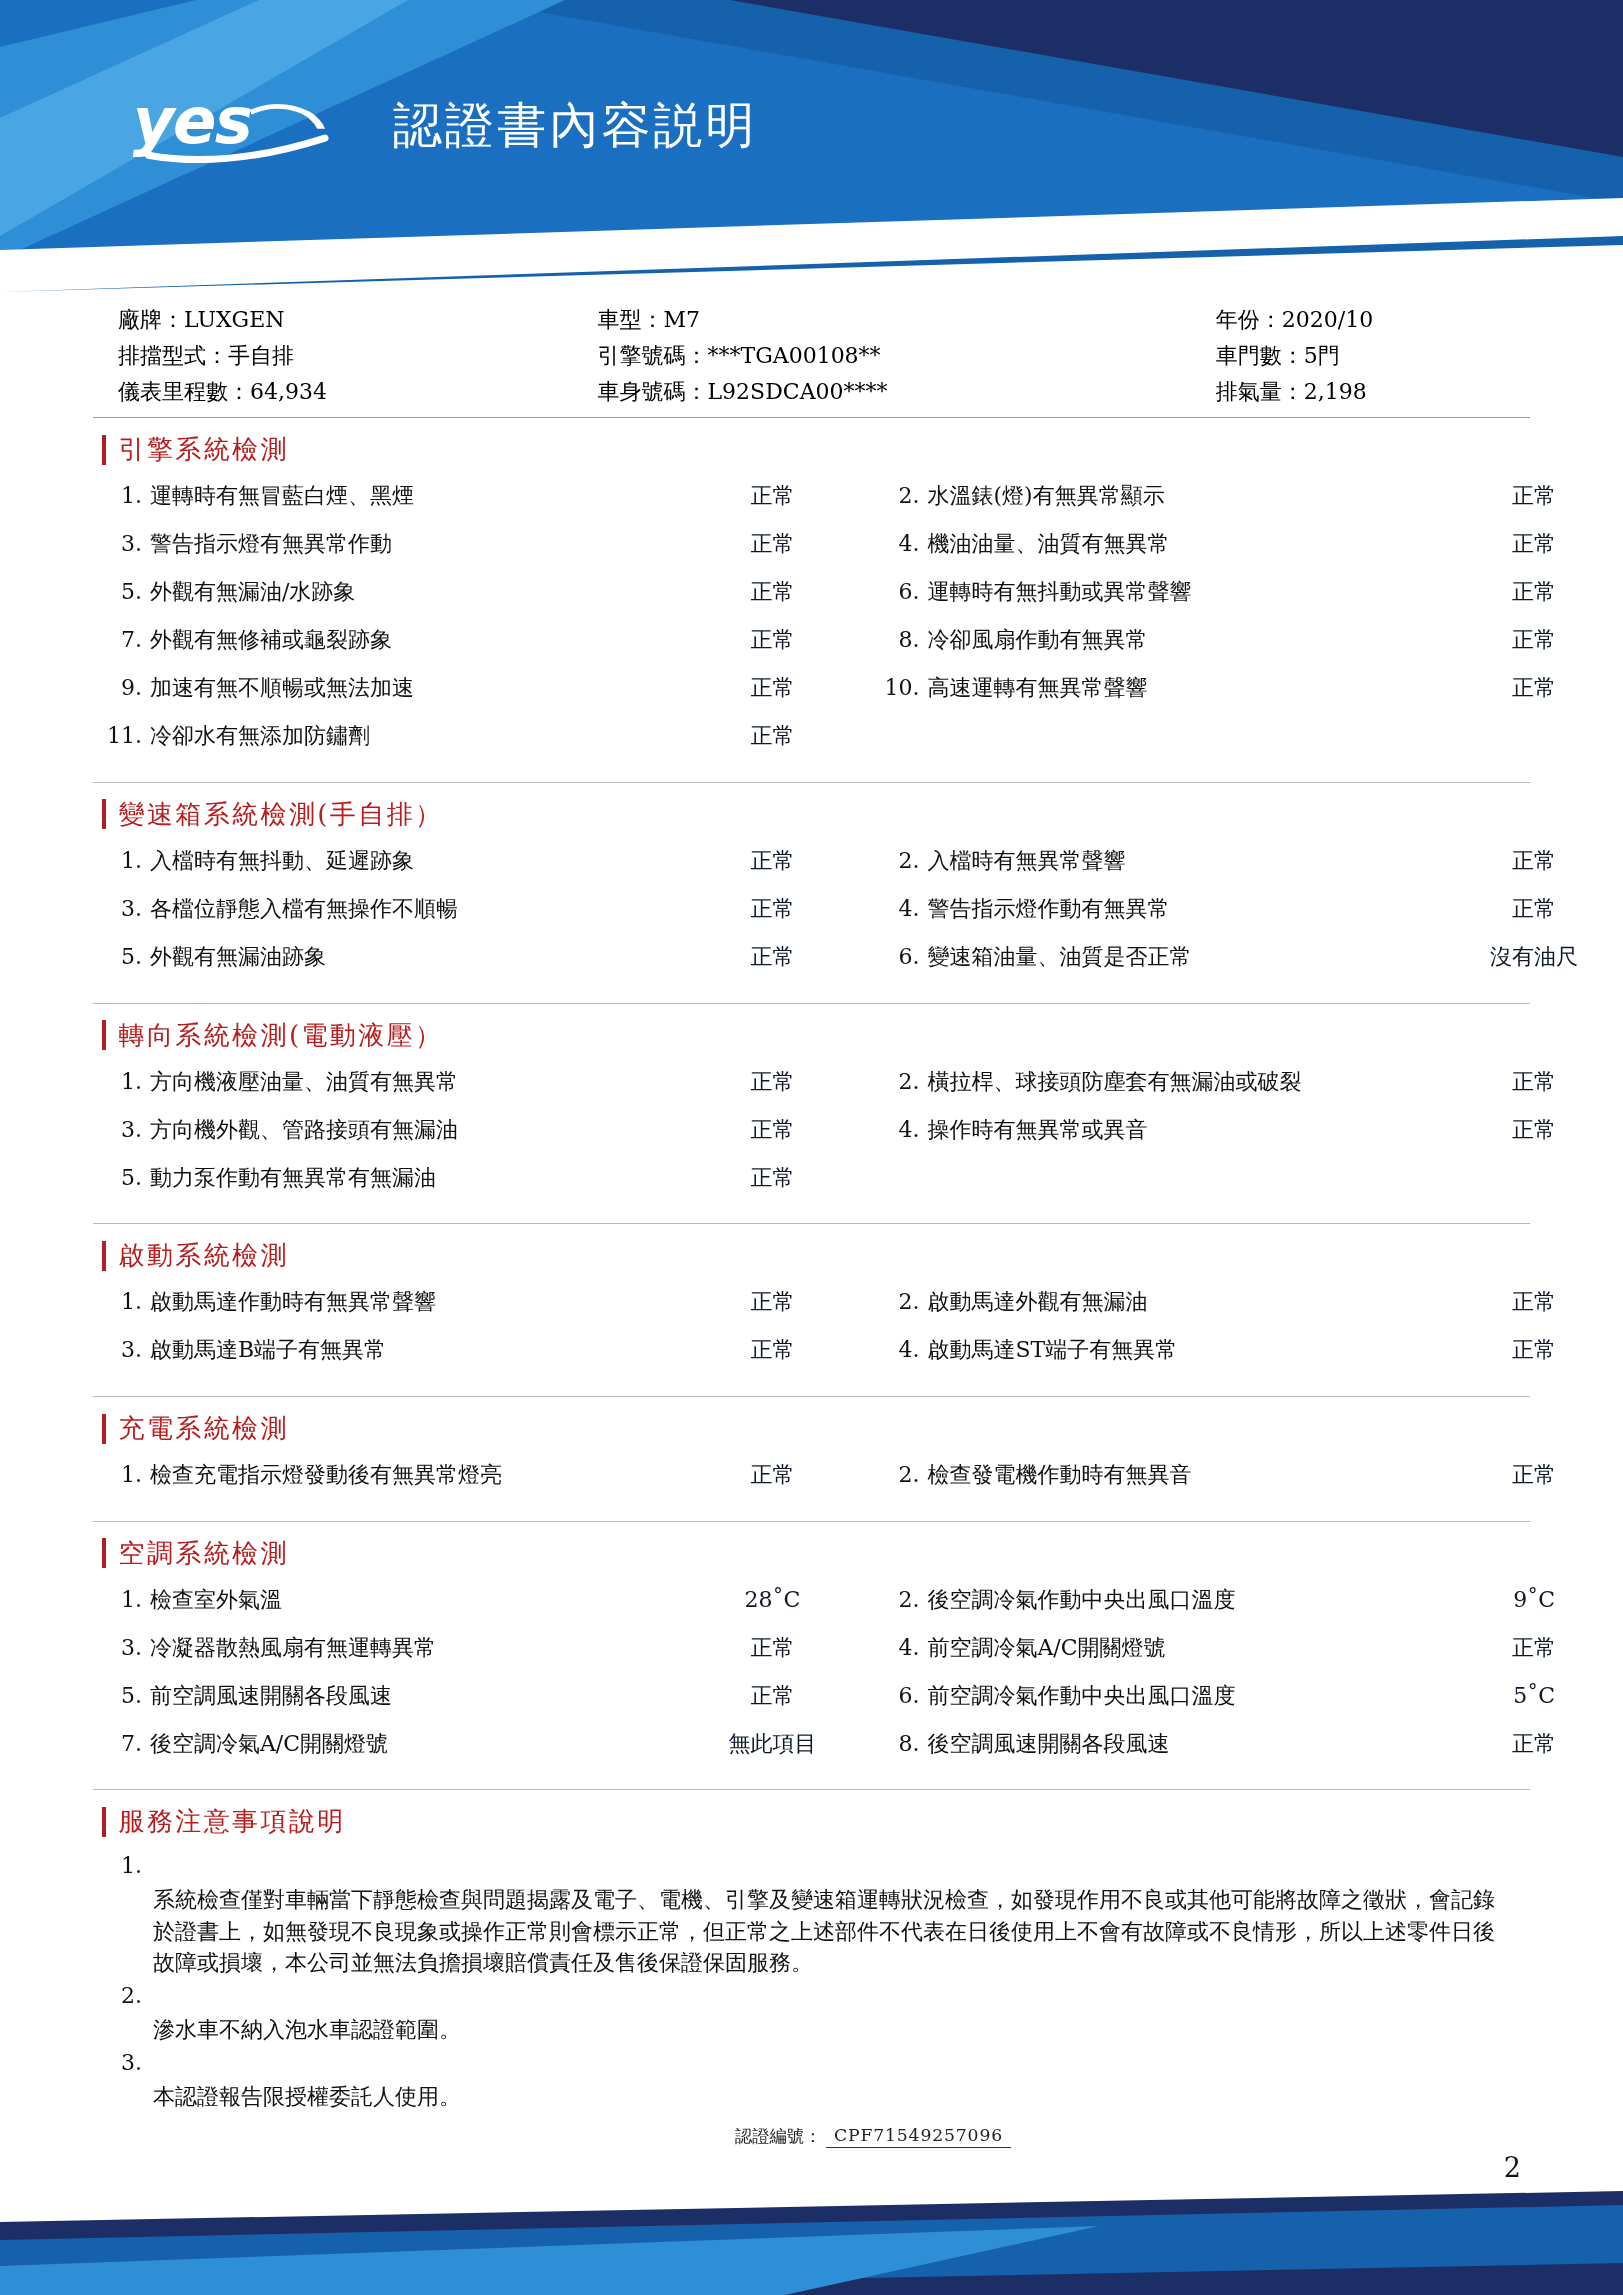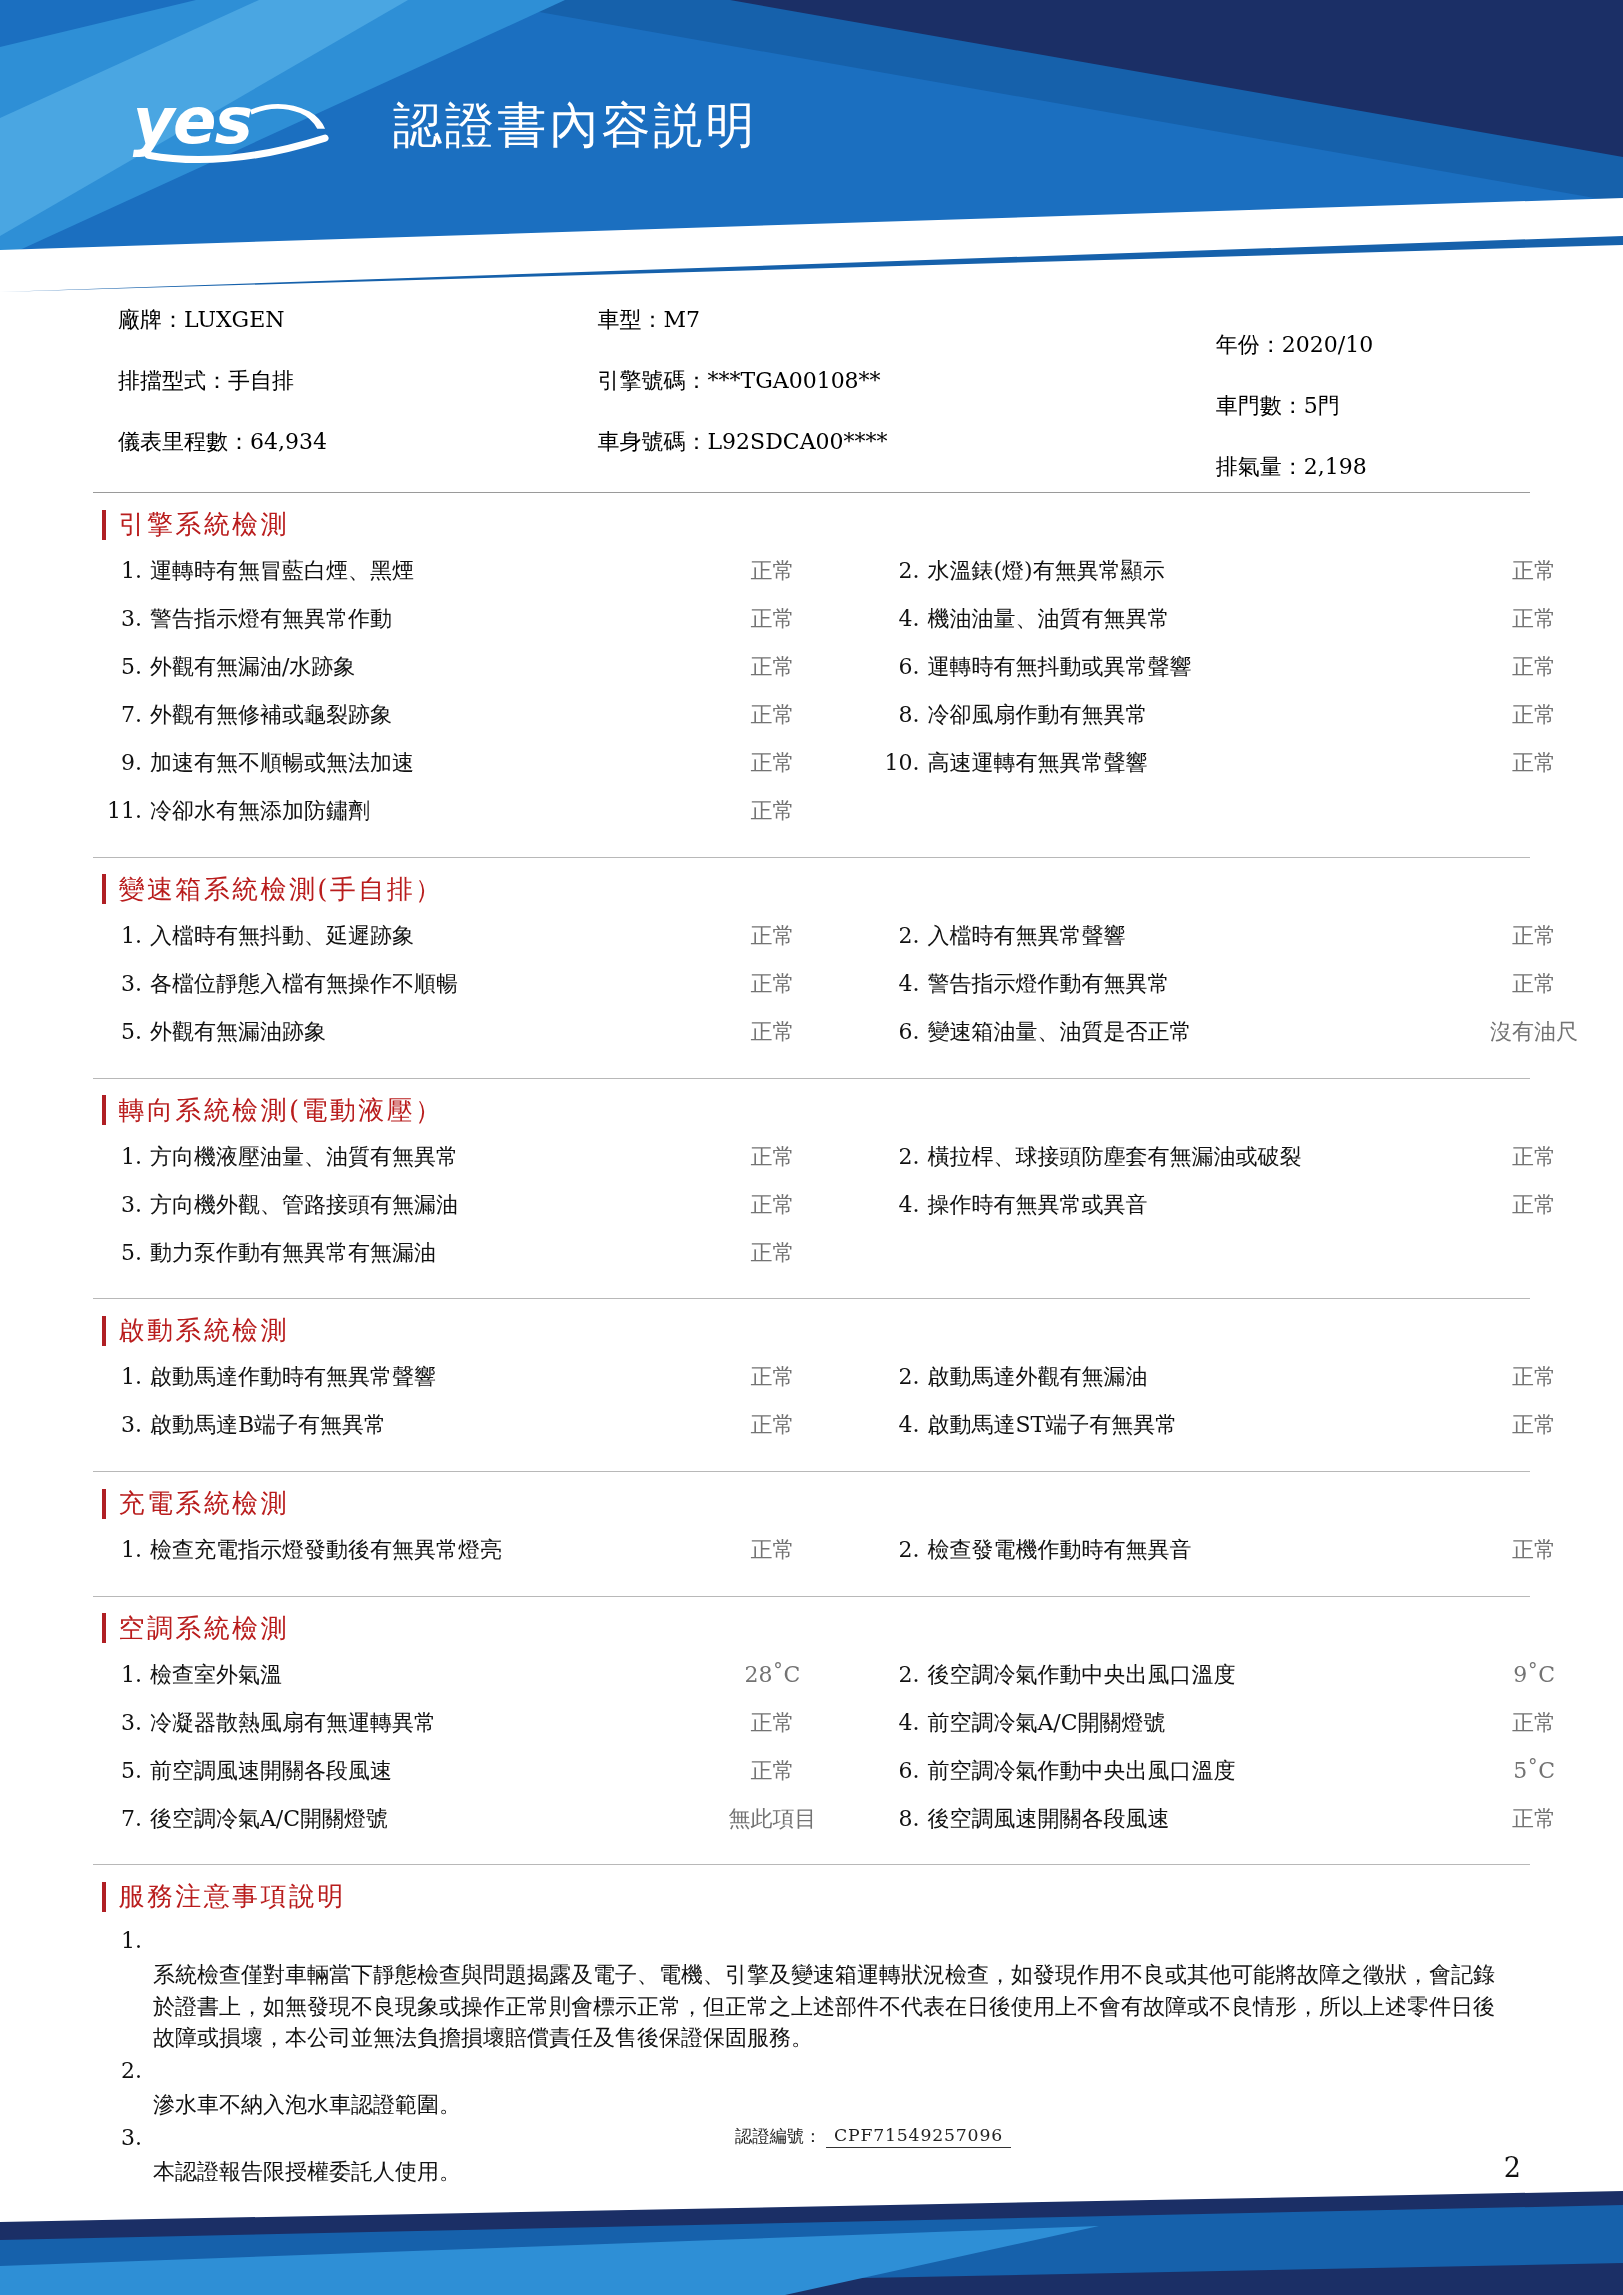--- a/index.html
+++ b/index.html
@@ -137,21 +137,21 @@
   }
   .vinfo-row {
     display: flex;
     margin-bottom: 14px;
   }
   .vinfo-cell {
     white-space: nowrap;
   }
   .vc1 { width: 487px; }
   .vc2 { width: 628px; }
-  .vc3 { width: 314px; margin-top: 25px; }
+  .vc3 { width: 314px; }
 
   .hr-thick {
     border: none;
     border-top: 1.6px solid #9a9a9a;
     margin: 9.4px 93px 0 93px;
   }
   .hr-thin {
     border: none;
     border-top: 1.2px solid #b8b8b8;
     margin: 0 93px 0 93px;
@@ -203,21 +203,21 @@
     padding-right: 7.9px;
   }
   .txt {
     font-size: 22px;
     color: #111;
     white-space: nowrap;
     flex: 1;
   }
   .val {
     font-size: 22px;
-    color: #737373;
+    color: #0f172a;
     width: 141px;
     text-align: center;
     white-space: nowrap;
     flex: none;
   }
   .cellL .val { width: 149px; }
   .cellR .val { width: 149px; text-align: center; }
 
   
   .notes {

